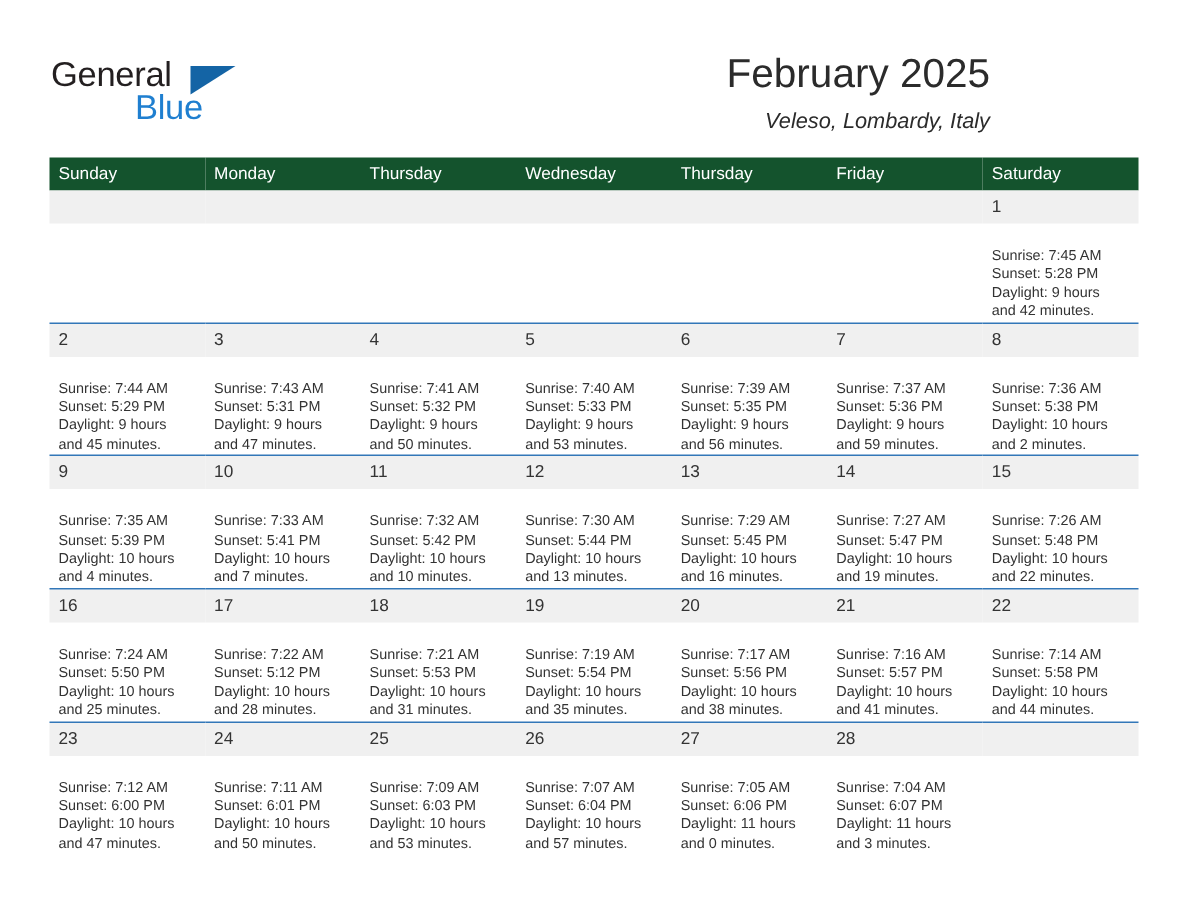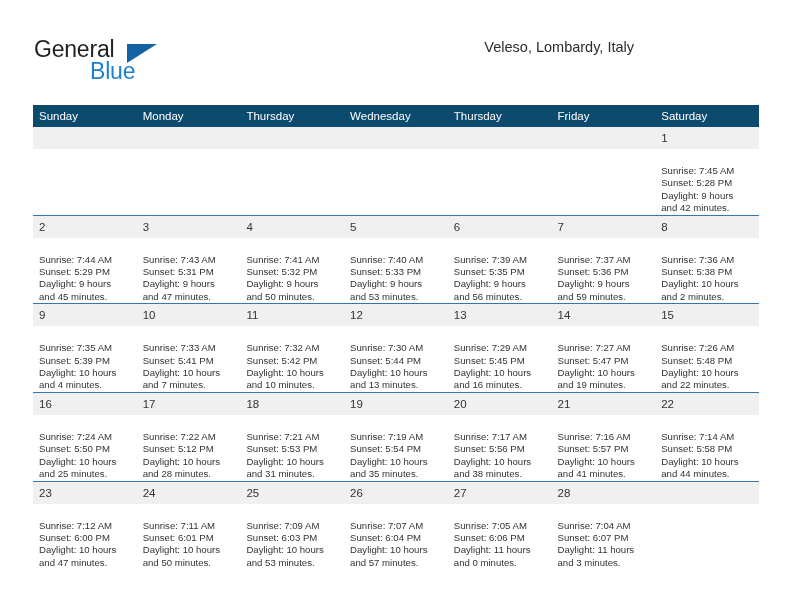--- a/index.html
+++ b/index.html
@@ -21,20 +21,21 @@
     box-sizing: border-box;
   }
 
   
   .header {
     position: absolute;
     left: 0;
     top: 0;
     width: 668px;
     height: 100px;
+    padding-left: 26px;
   }
   .logo {
     position: absolute;
     left: 34px;
     top: 36px;
     width: 190px;
     height: 52px;
   }
   .logo-general {
     position: absolute;
@@ -77,33 +78,34 @@
     font-weight: normal;
     line-height: 34px;
     white-space: nowrap;
   }
   .cal-subtitle {
     margin-top: 6px;
     font-size: 14.5px;
     color: #2b2b2b;
     line-height: 18px;
     white-space: nowrap;
+    font-style: italic;
   }
 
   
   .calendar {
     position: absolute;
     left: 33px;
     top: 105px;
     width: 726px;
     border-collapse: collapse;
     table-layout: fixed;
   }
   .calendar th {
-    background: #0c4a6e;
+    background: #14532d;
     color: #ffffff;
     font-size: 11.5px;
     font-weight: normal;
     text-align: left;
     padding: 5px 0 5px 6px;
     height: 12px;
     border: none;
   }
   .calendar td {
     vertical-align: top;
@@ -147,20 +149,21 @@
 
   <div class="header">
 
     <div class="logo">
       <span class="logo-general">General</span>
       <span class="logo-triangle"></span>
       <span class="logo-blue">Blue</span>
     </div>
 
     <div class="title-block">
+      <div class="cal-title">February 2025</div>
       <div class="cal-subtitle">Veleso, Lombardy, Italy</div>
     </div>
 
   </div>
 
   <table class="calendar">
     <thead>
       <tr id="weekday-row">
           <th>Sunday</th>
           <th>Monday</th>

